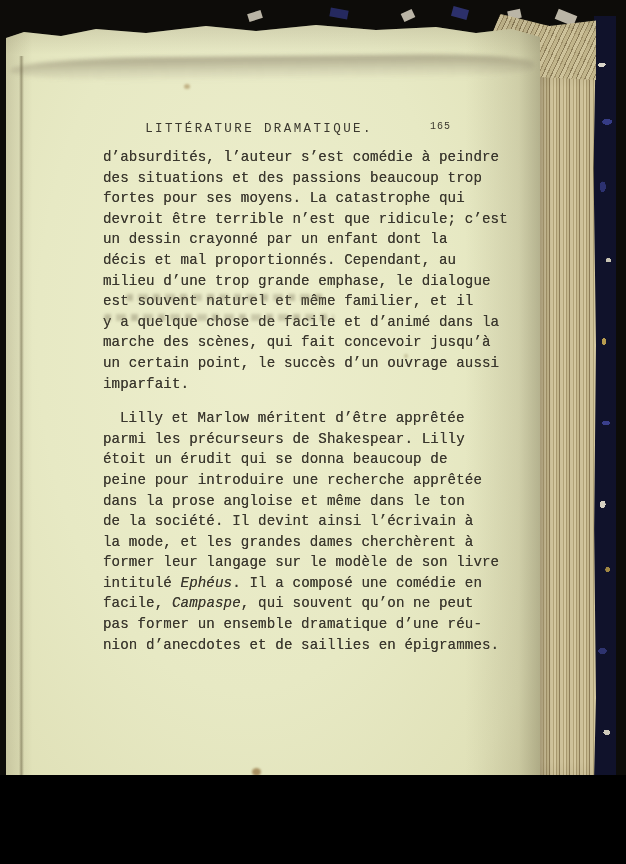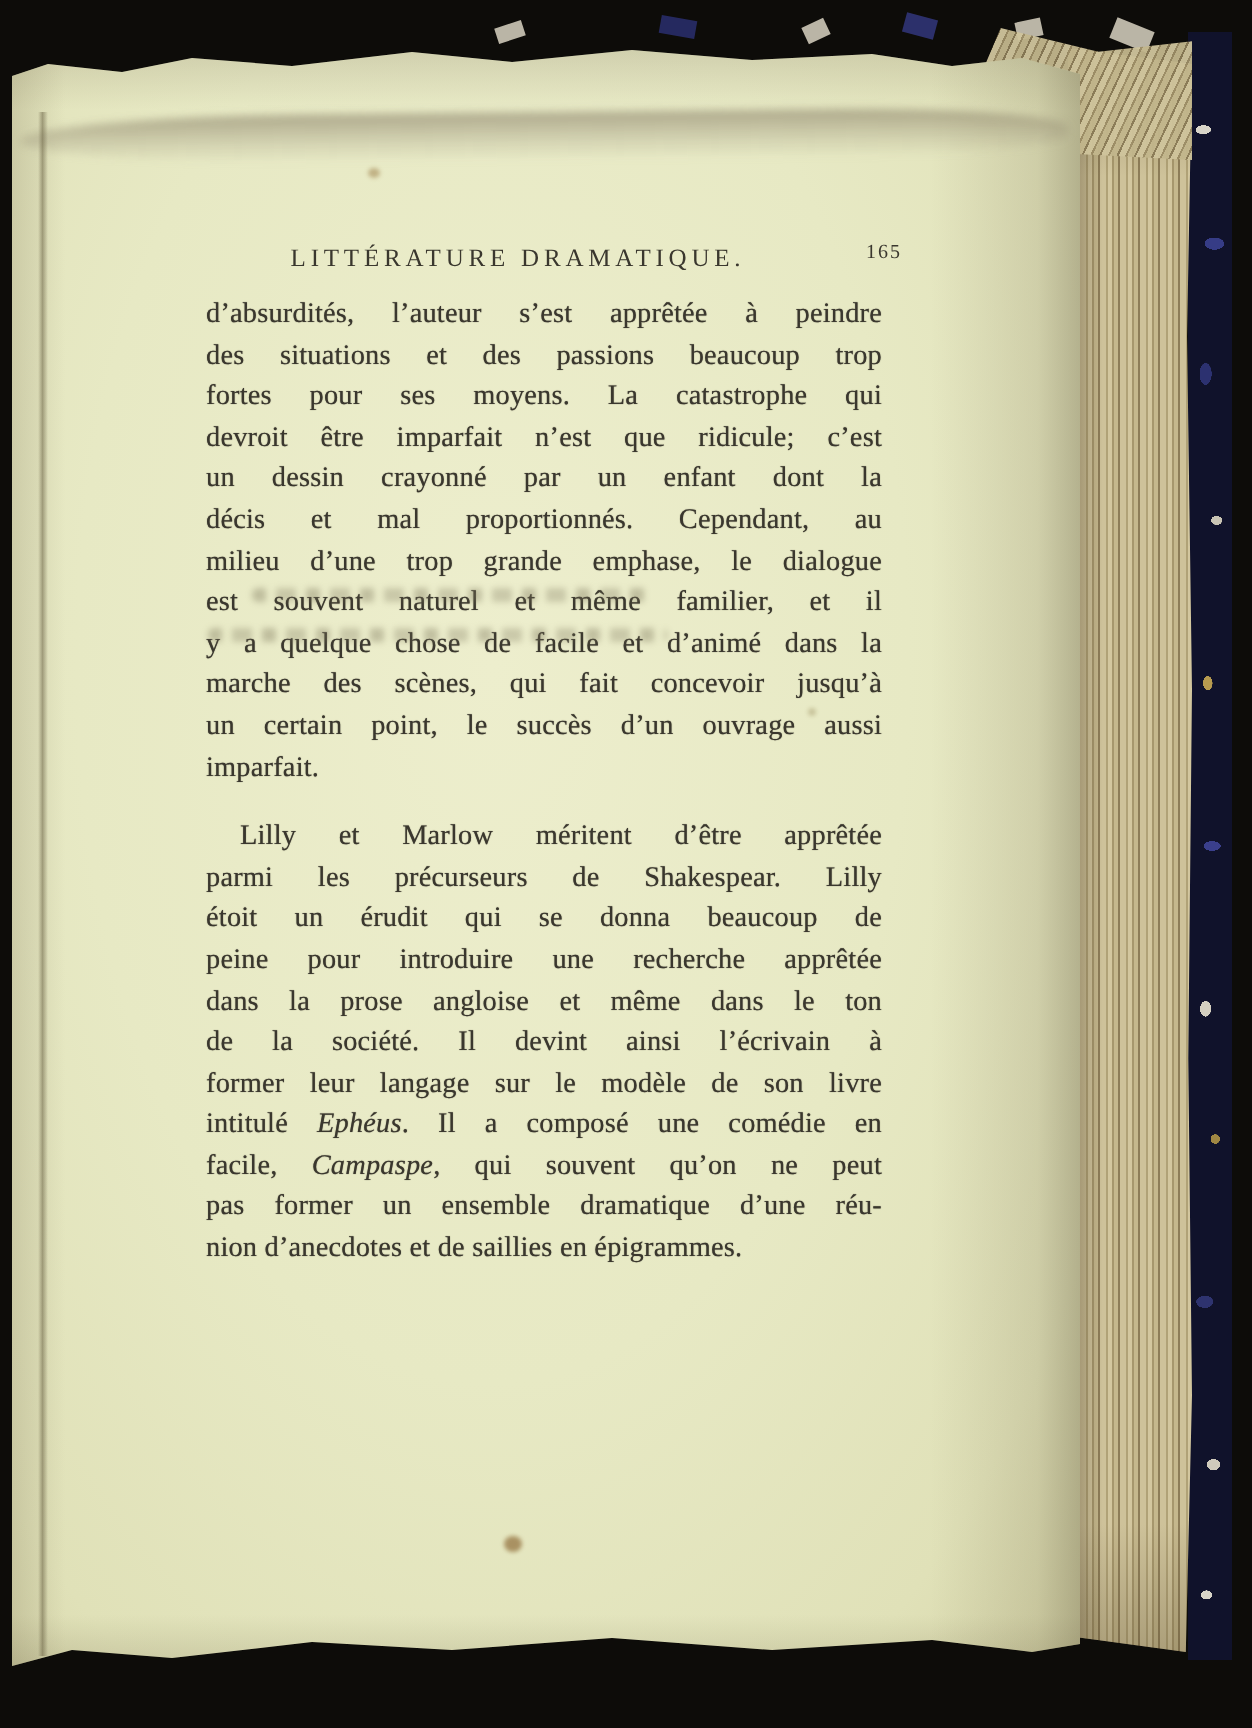--- a/index.html
+++ b/index.html
@@ -1,24 +1,24 @@
 <!DOCTYPE html>
 <html style="--background: #0d0c09; --paper: #e7e9c4; --ink: #3a372e; --fore-edge: #c9bc92; --cover-marble: #10122b;"><head>
 <meta charset="utf-8">
 <style>
   :root{
     --background:#0d0c09; --paper:#e7e9c4; --ink:#3a372e;
     --fore-edge:#c9bc92; --cover-marble:#10122b;
   }
   html,body{margin:0;padding:0;background:#000;}
   .stage{
-    position:relative;width:626px;height:864px;margin:0 auto;
+    position:relative;width:626px;height:775px;margin:0 auto;
     background:var(--background);
     overflow:hidden;
-    font-family:Liberation Serif, serif;
+    font-family:Liberation Mono, monospace;
   }
   
   .top-bit{position:absolute;background:#d9d4c2;opacity:.85;}
   .bit1{left:248px;top:12px;width:14px;height:8px;transform:rotate(-18deg);}
   .bit2{left:330px;top:9px;width:18px;height:9px;transform:rotate(10deg);background:#2a2f6e;}
   .bit3{left:402px;top:11px;width:12px;height:9px;transform:rotate(-25deg);}
   .bit4{left:452px;top:8px;width:16px;height:10px;transform:rotate(15deg);background:#32377c;}
   .bit5{left:508px;top:10px;width:13px;height:9px;transform:rotate(-12deg);}
   .bit6{left:556px;top:12px;width:20px;height:11px;transform:rotate(22deg);}
 
@@ -151,41 +151,42 @@
     <span class="fox fox1"></span>
     <span class="fox fox2"></span>
     <span class="fox fox3"></span>
 
     <div class="header">
       <span class="title">LITTÉRATURE DRAMATIQUE.</span>
       <span class="pagenum">165</span>
     </div>
 
     <div class="body-text">
-      <div class="line">d’absurdités, l’auteur s’est apprêtée à peindre</div>
+      <div class="line">d’absurdités, l’auteur s’est comédie à peindre</div>
       <div class="line">des situations et des passions beaucoup trop</div>
       <div class="line">fortes pour ses moyens. La catastrophe qui</div>
-      <div class="line">devroit être imparfait n’est que ridicule; c’est</div>
+      <div class="line">devroit être terrible n’est que ridicule; c’est</div>
       <div class="line">un dessin crayonné par un enfant dont la</div>
       <div class="line">décis et mal proportionnés. Cependant, au</div>
       <div class="line">milieu d’une trop grande emphase, le dialogue</div>
       <div class="line">est souvent naturel et même familier, et il</div>
       <div class="line">y a quelque chose de facile et d’animé dans la</div>
       <div class="line">marche des scènes, qui fait concevoir jusqu’à</div>
       <div class="line">un certain point, le succès d’un ouvrage aussi</div>
       <div class="line no-just">imparfait.</div>
 
       <div class="pgap"></div>
 
       <div class="line indent">Lilly et Marlow méritent d’être apprêtée</div>
       <div class="line">parmi les précurseurs de Shakespear. Lilly</div>
       <div class="line">étoit un érudit qui se donna beaucoup de</div>
       <div class="line">peine pour introduire une recherche apprêtée</div>
       <div class="line">dans la prose angloise et même dans le ton</div>
       <div class="line">de la société. Il devint ainsi l’écrivain à</div>
+      <div class="line">la mode, et les grandes dames cherchèrent à</div>
       <div class="line">former leur langage sur le modèle de son livre</div>
 
       <div class="line"><span>intitulé </span><span class="it">Ephéus</span><span>. Il a composé une comédie en</span></div>
 
       <div class="line"><span>facile, </span><span class="it">Campaspe</span><span>, qui souvent qu’on ne peut</span></div>
 
       <div class="line">pas former un ensemble dramatique d’une réu-</div>
       <div class="line no-just">nion d’anecdotes et de saillies en épigrammes.</div>
     </div>
 

